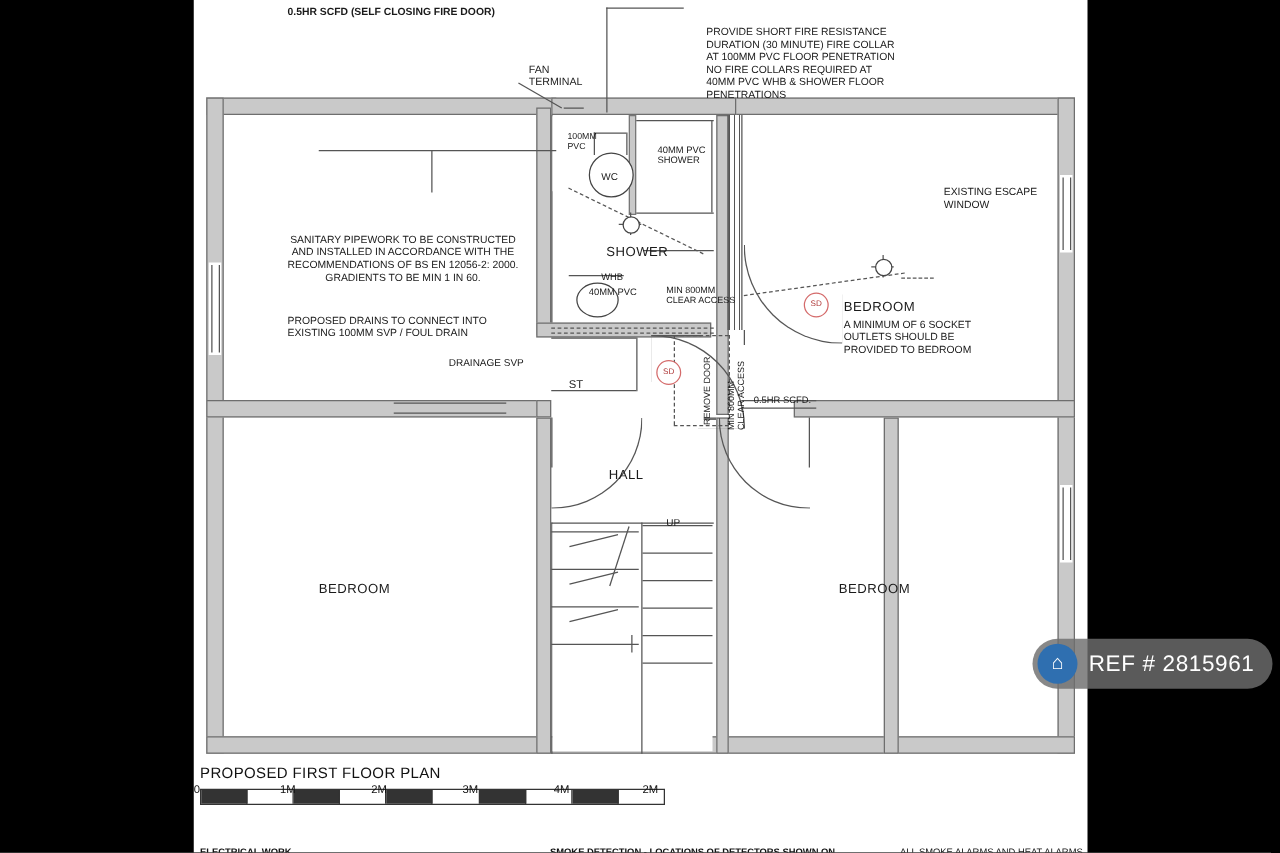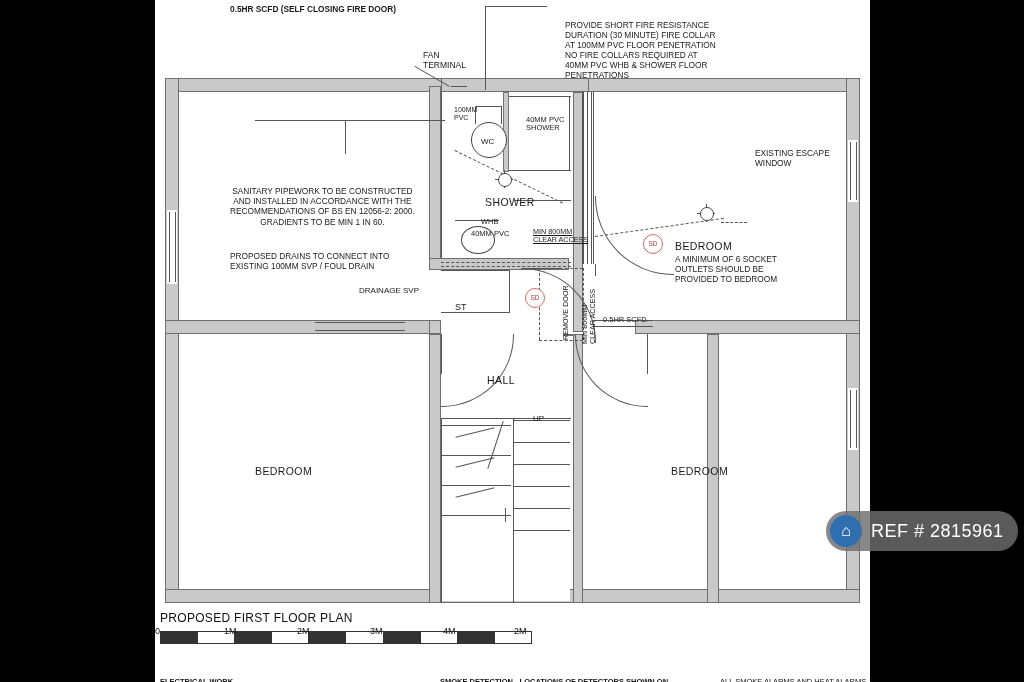--- a/index.html
+++ b/index.html
@@ -207,21 +207,21 @@
   <div class="lbl" style="left:268px;top:50px;">FAN
 TERMINAL</div>
   <div class="small" style="left:299px;top:106px;">100MM
 PVC</div>
   <div class="small" style="left:326px;top:138px;font-size:8px;">WC</div>
   <div class="small" style="left:371px;top:116px;font-size:7.5px;">40MM PVC
 SHOWER</div>
   <div class="room" style="left:330px;top:196px;">SHOWER</div>
   <div class="small" style="left:326px;top:218px;font-size:7.5px;">WHB</div>
   <div class="small" style="left:316px;top:230px;font-size:7.5px;">40MM PVC</div>
-  <div class="small" style="left:378px;top:228px;font-size:7.2px;text-decoration:underline;">MIN 800MM
+  <div class="small" style="left:378px;top:228px;font-size:7.2px;">MIN 800MM
 CLEAR ACCESS</div>
 
   <div class="lbl" style="left:204px;top:286px;font-size:8px;">DRAINAGE SVP</div>
   <div class="lbl" style="left:300px;top:302px;font-size:9px;">ST</div>
 
   <div class="small rot" style="left:407px;top:340px;transform:rotate(-90deg);font-size:7.2px;white-space:nowrap;">REMOVE DOOR</div>
   <div class="small rot" style="left:426px;top:344px;transform:rotate(-90deg);font-size:7.2px;">MIN 800MM
 CLEAR ACCESS</div>
   <div class="small" style="left:448px;top:316px;font-size:7.5px;">0.5HR SCFD.</div>
 

